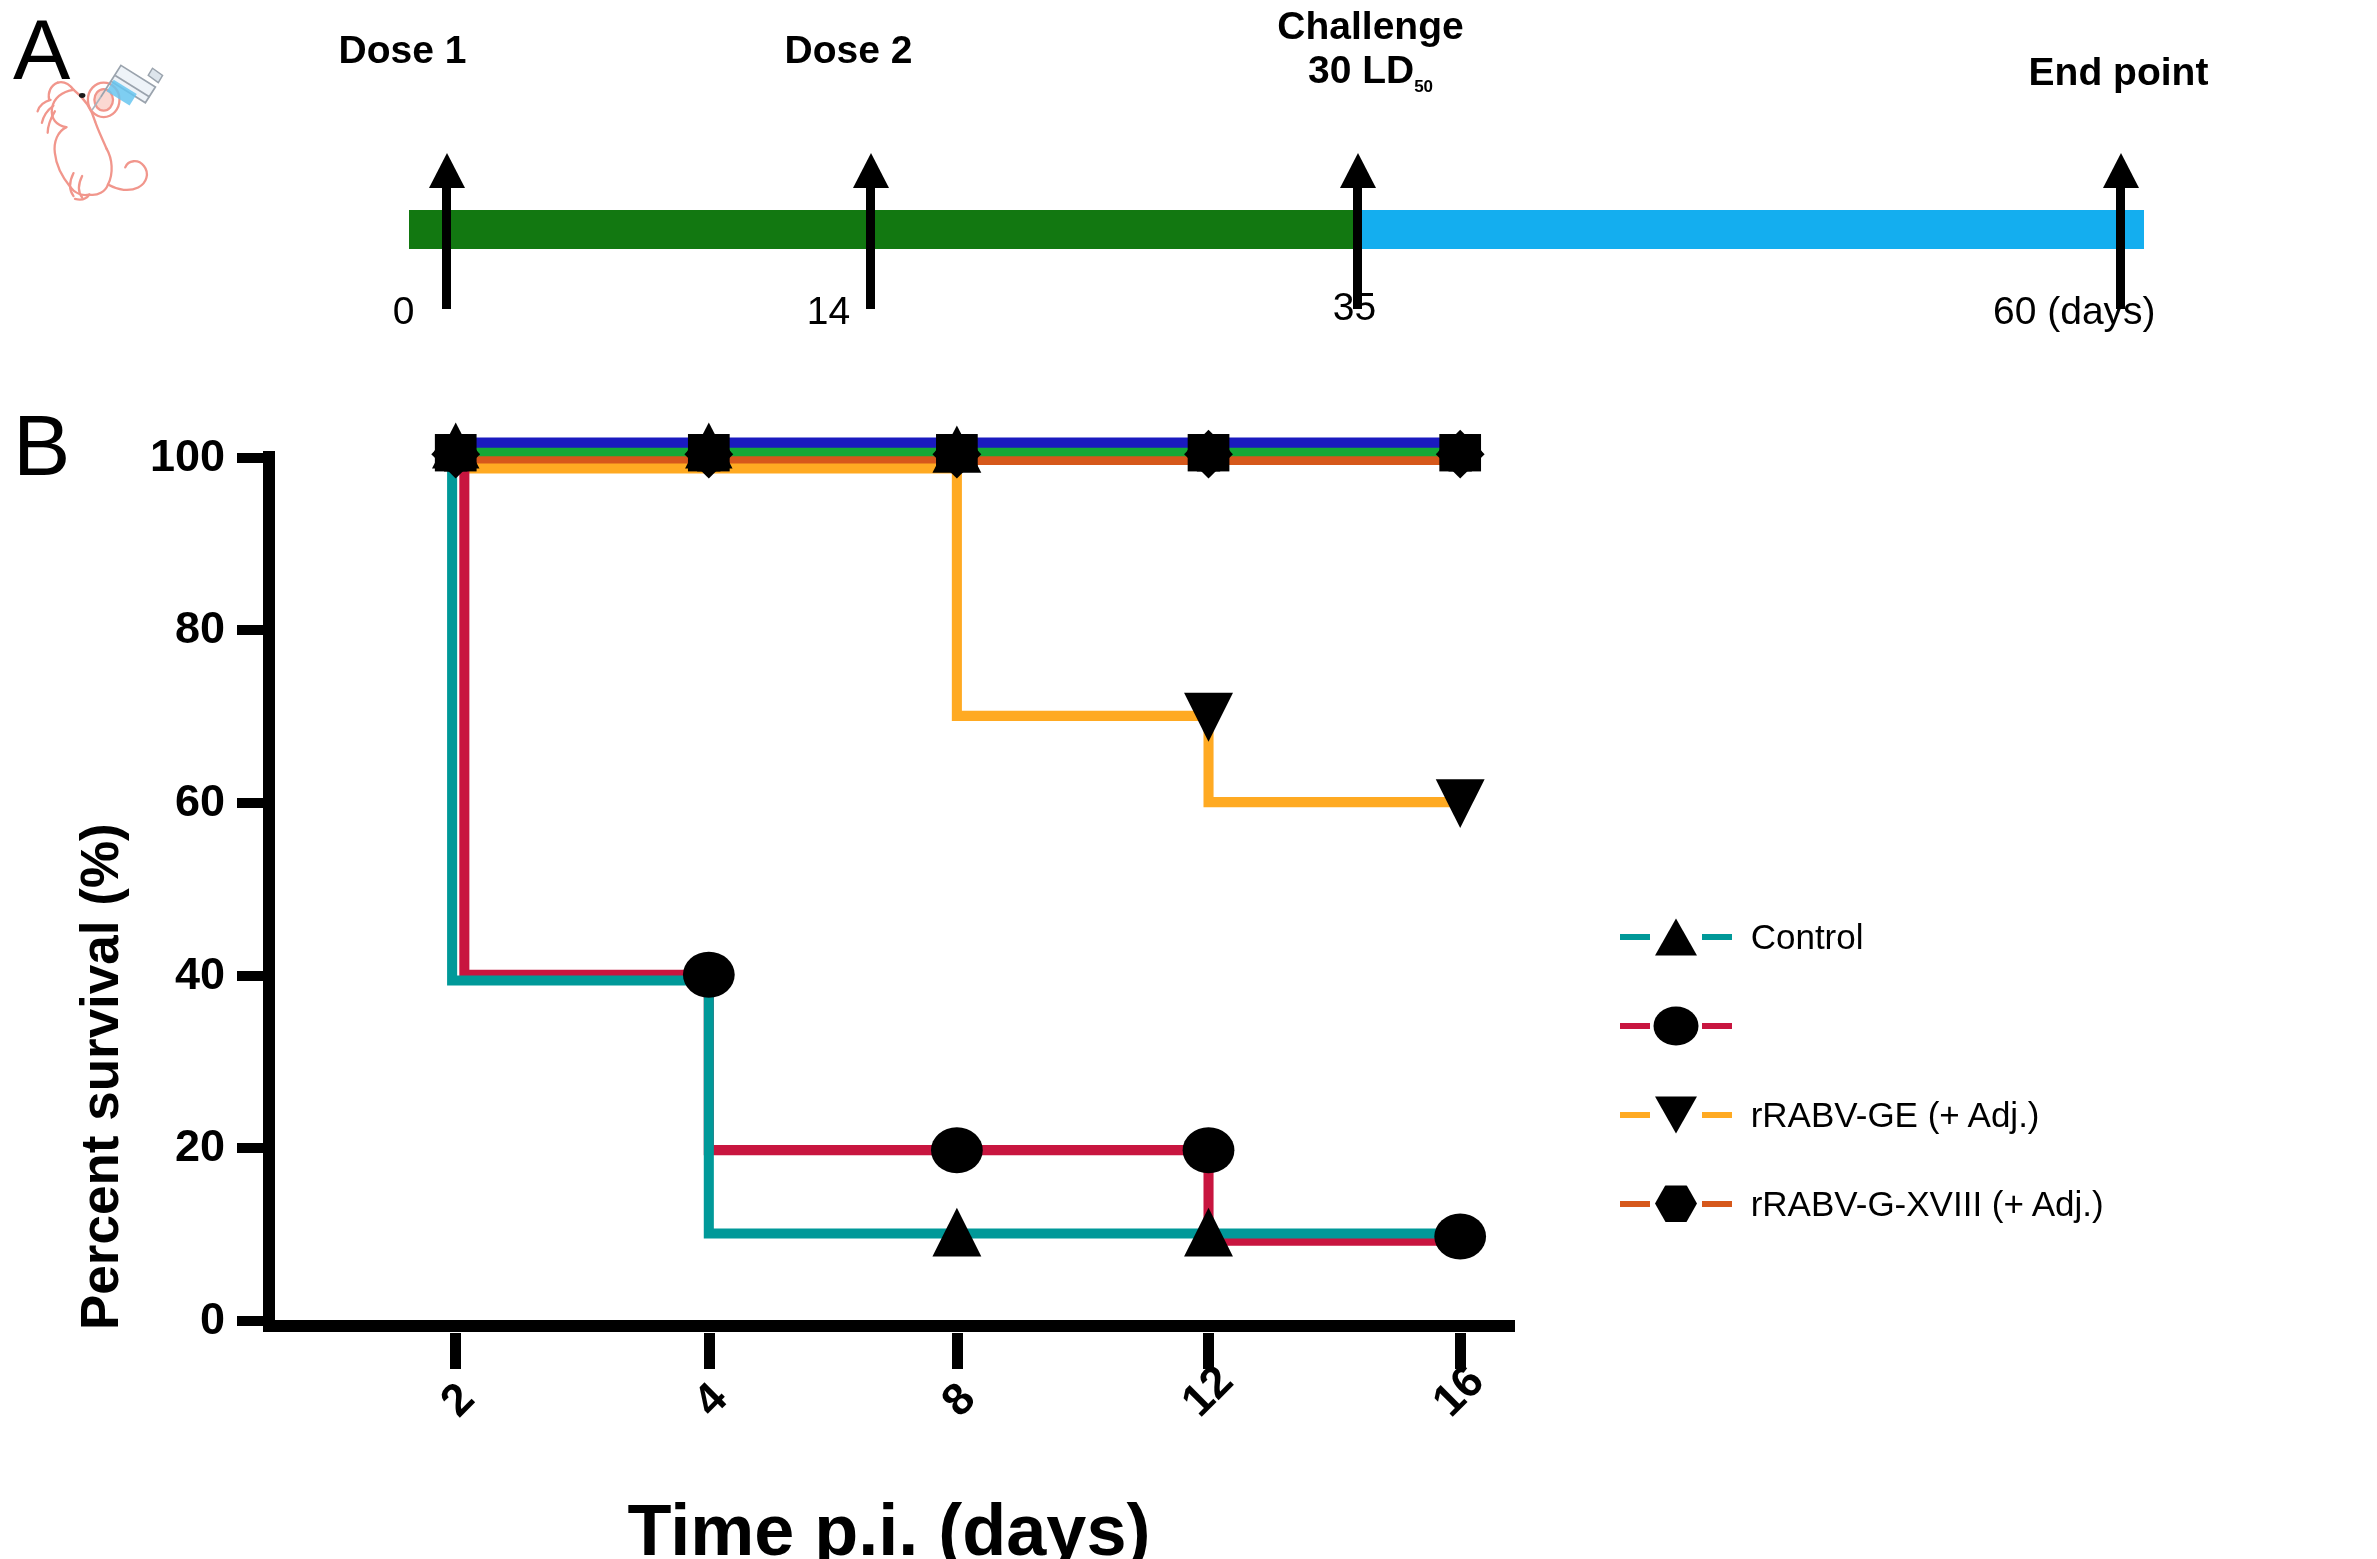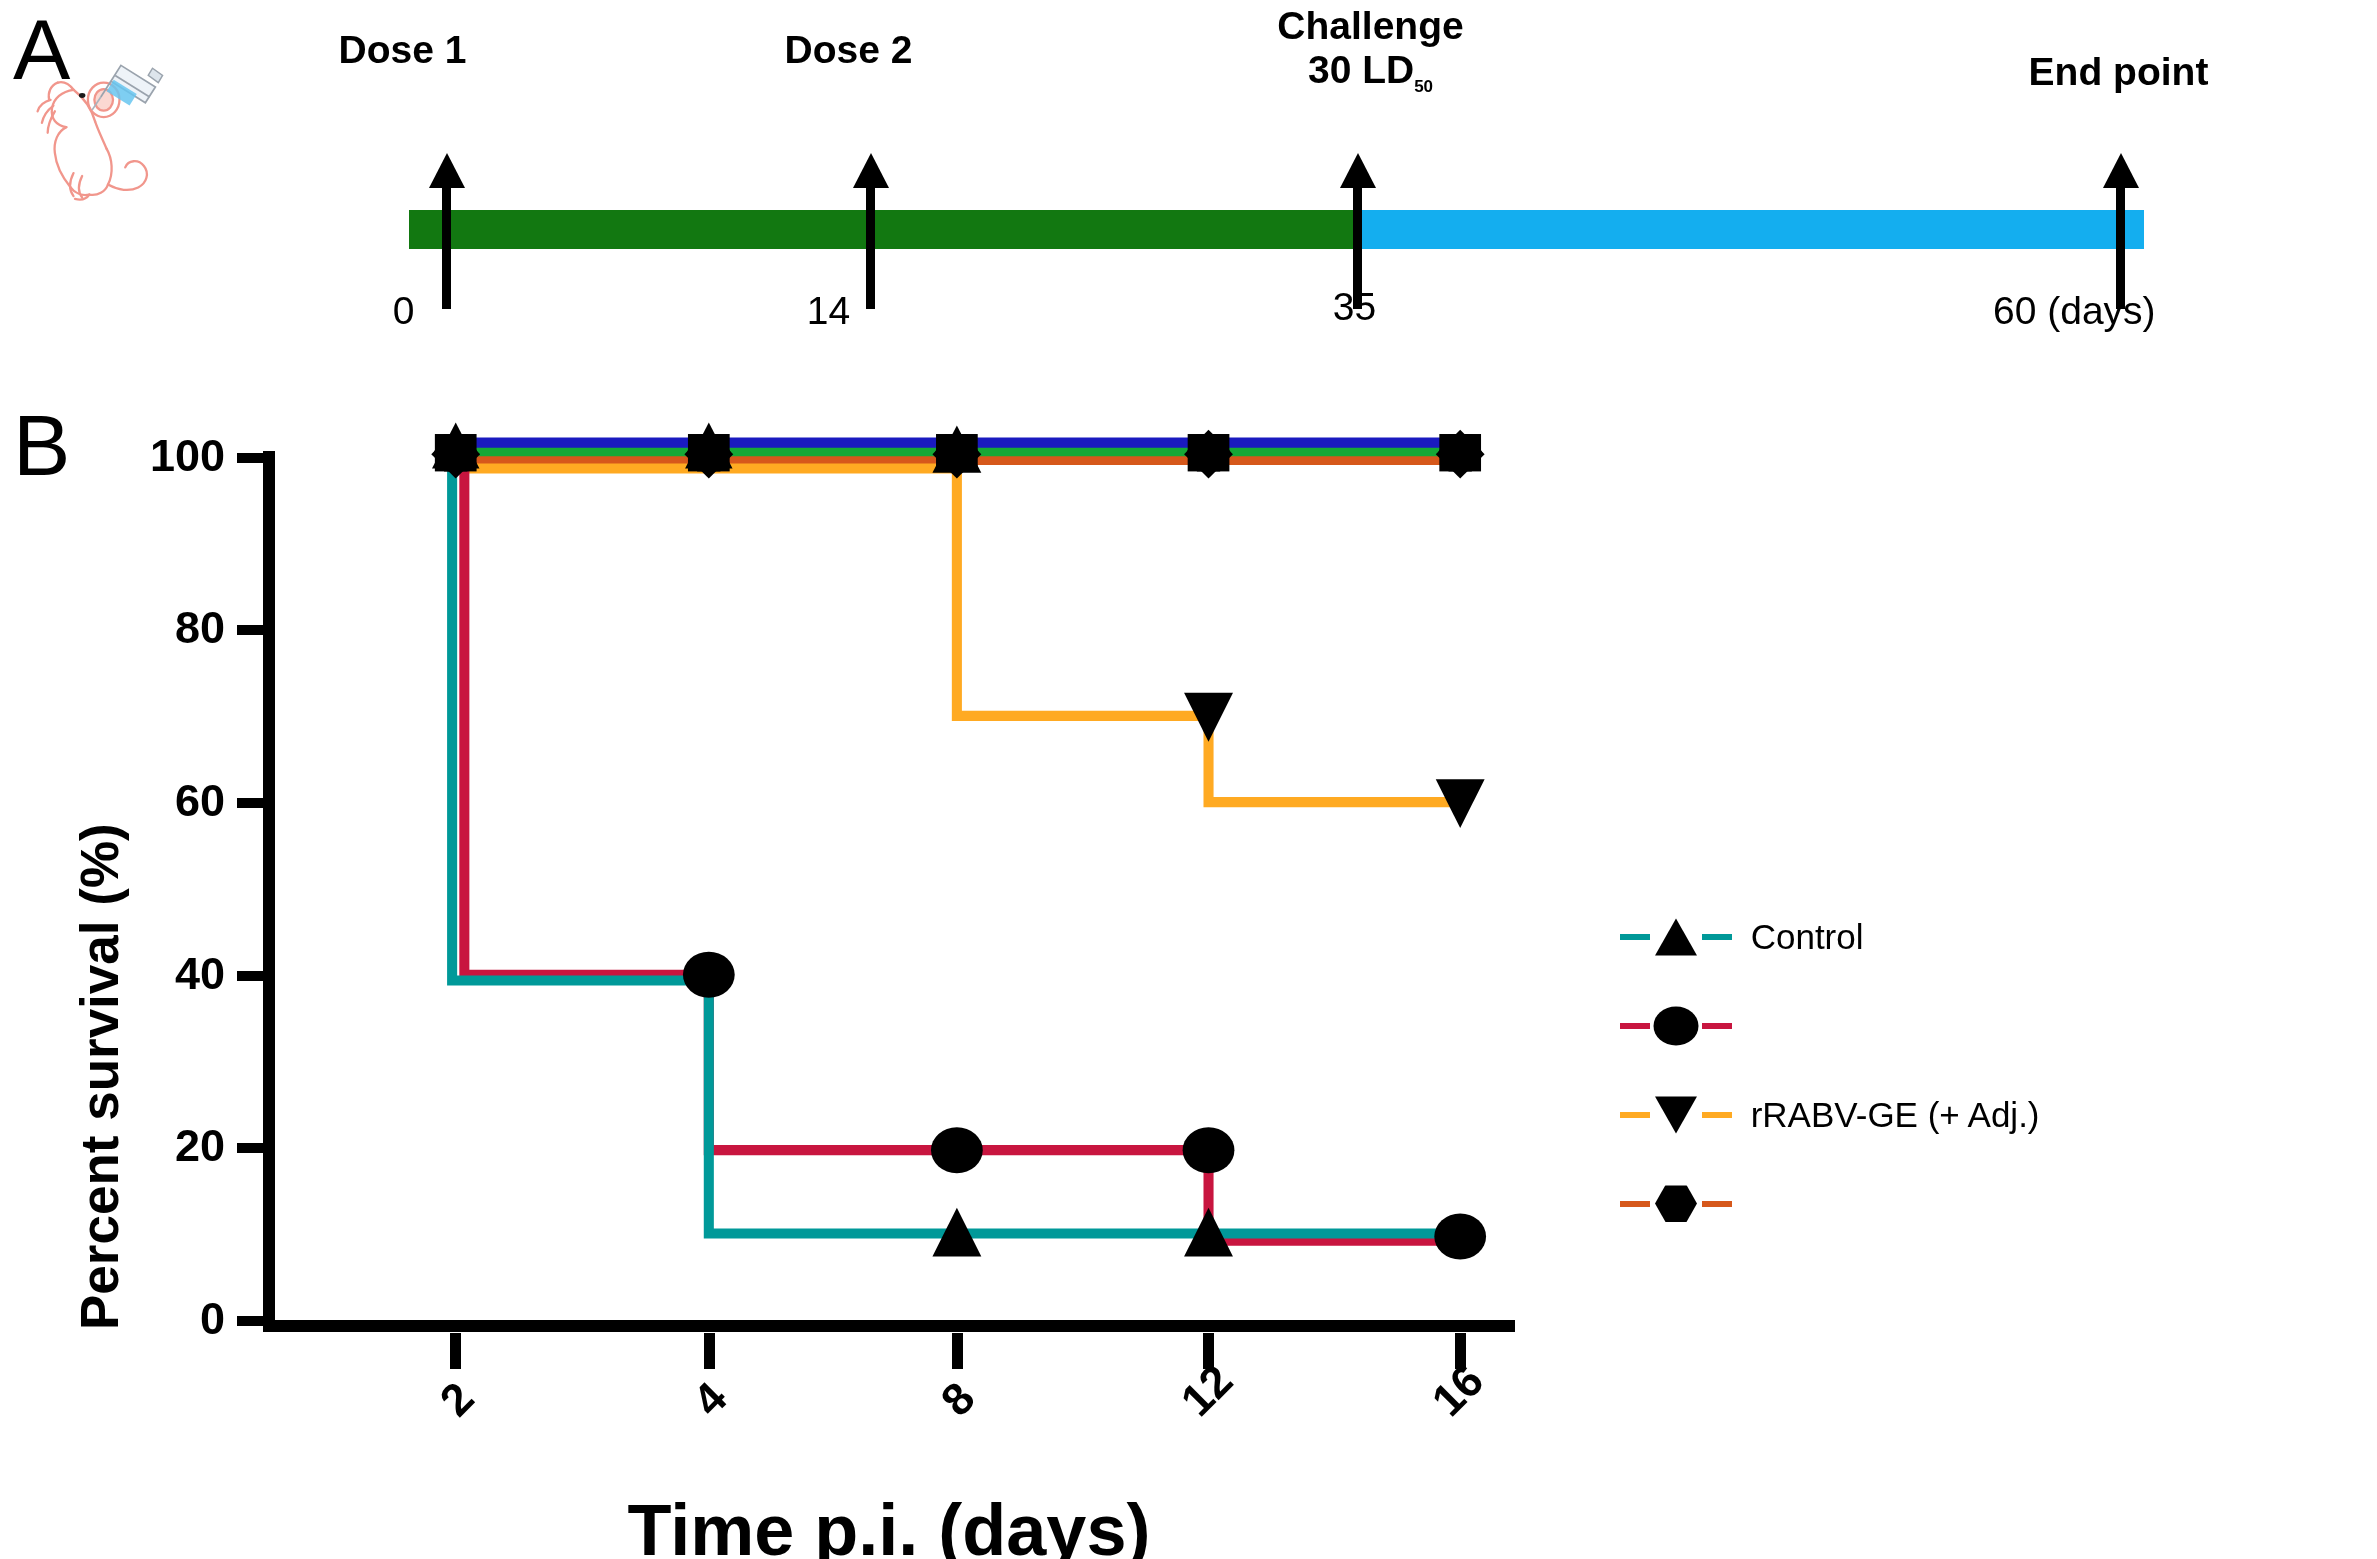--- a/index.html
+++ b/index.html
@@ -271,17 +271,18 @@
 
 
     <div class="legend-row">
       <div class="legend-key">
         <div class="legend-dash l" style="background:#D6581B;"></div>
         <div class="legend-dash r" style="background:#D6581B;"></div>
         <div class="legend-marker">
             <div class="mk-hex"></div>
           </div>
       </div>
+      <div class="legend-text">rRABV-G-XVIII (+ Adj.)</div>
     </div>
 
   </div>
 </div>
 
 
 </body></html>

